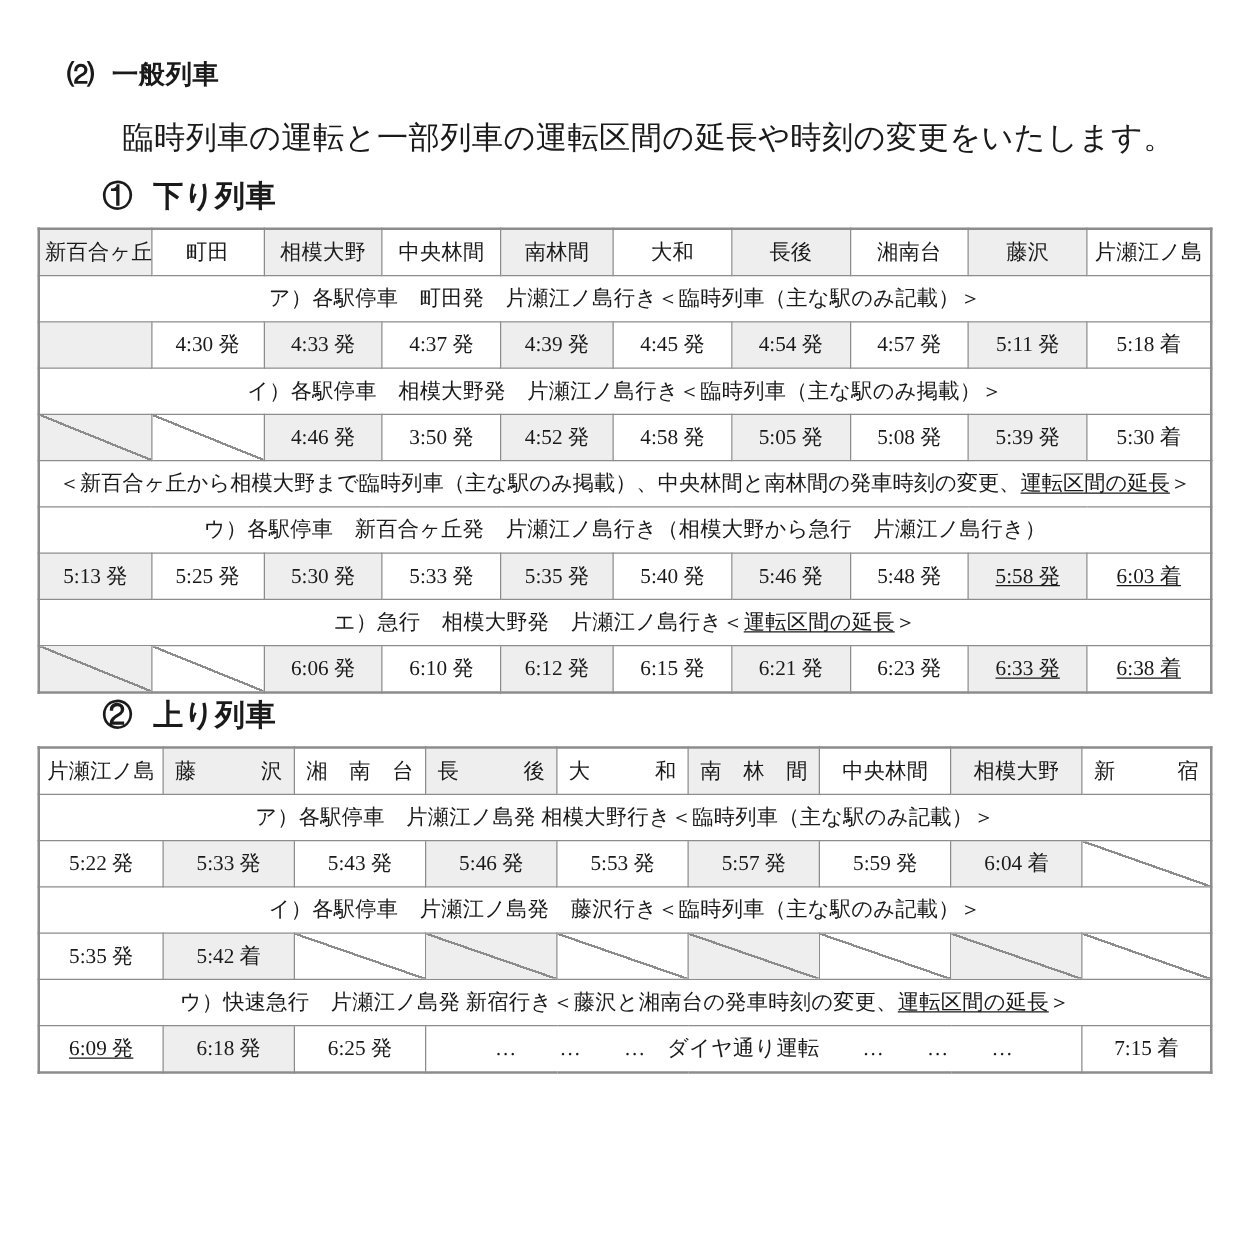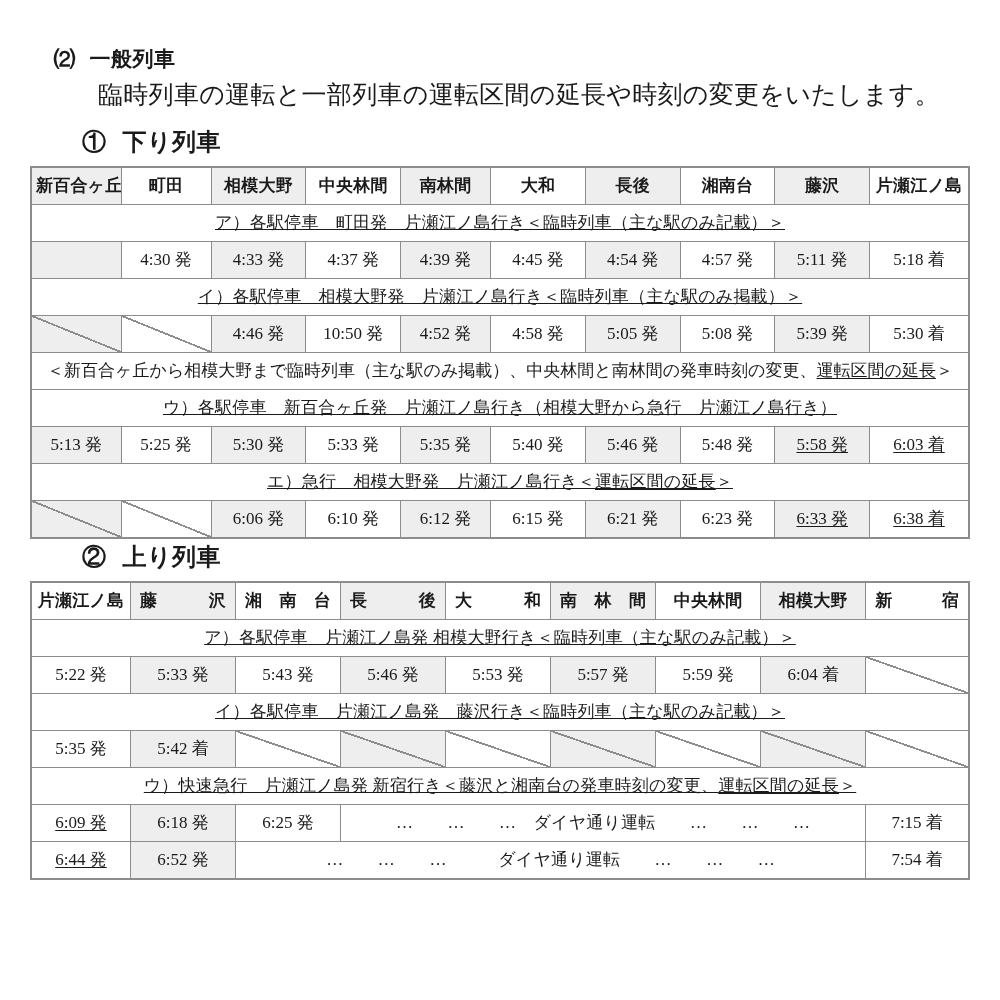--- a/index.html
+++ b/index.html
@@ -19,21 +19,21 @@
     width: 1000px;
     height: 1000px;
     box-sizing: border-box;
     padding: 44px 30px 0 30px;
   }
 
   
   .h-sec {
     font-size: 21px;
     line-height: 1.45;
-    margin: 0 0 2px 0;
+    margin: 0 0 18px 0;
     padding-left: 24px;
     letter-spacing: 0.5px;
   }
   .h-sec .num { margin-right: 14px; }
   .lead {
     font-size: 25px;
     line-height: 1.5;
     margin: 0 0 10px 0;
     padding-left: 68px;
     letter-spacing: 0.3px;
@@ -65,38 +65,36 @@
     font-size: 17px;
     line-height: 1.1;
     overflow: hidden;
     white-space: nowrap;
   }
   td.sh { background: #eeeeee; }
   td.hd {
     font-size: 17.5px;
     height: 34px;
     letter-spacing: 0.2px;
-    font-weight: bold;
   }
   
   td.just > span {
     display: block;
     text-align: justify;
     text-align-last: justify;
     text-justify: inter-character;
     padding: 0 5px;
   }
   
   td.cap {
     text-align: left;
     font-size: 18.5px;
     padding-left: 10px;
     letter-spacing: 0.2px;
     height: 37px;
-    text-decoration: underline;
   }
   td.note {
     text-align: center;
     font-size: 13px;
     letter-spacing: 0px;
     height: 30px;
     padding: 0 6px;
   }
   td.merge {
     text-align: center;
@@ -181,21 +179,21 @@
         <td>5:18 着</td>
       </tr>
 
       <tr>
         <td class="cap" colspan="10">イ）各駅停車　相模大野発　片瀬江ノ島行き＜臨時列車（主な駅のみ掲載）＞</td>
       </tr>
       <tr>
         <td class="sh slash"></td>
         <td class="slash"></td>
         <td class="sh">4:46 発</td>
-        <td>10:50 発</td>
+        <td>3:50 発</td>
         <td class="sh">4:52 発</td>
         <td>4:58 発</td>
         <td class="sh">5:05 発</td>
         <td>5:08 発</td>
         <td class="sh">5:39 発</td>
         <td>5:30 着</td>
       </tr>
 
       <tr>
         <td class="note" colspan="10"><span>＜新百合ヶ丘から相模大野まで臨時列車（主な駅のみ掲載）、中央林間と南林間の発車時刻の変更、</span><span class="u">運転区間の延長</span><span>＞</span></td>
@@ -309,22 +307,16 @@
         <td class="cap" colspan="9"><span>ウ）快速急行　片瀬江ノ島発 新宿行き＜藤沢と湘南台の発車時刻の変更、</span><span class="u">運転区間の延長</span><span>＞</span></td>
       </tr>
       <tr>
         <td class="u">6:09 発</td>
         <td class="sh">6:18 発</td>
         <td>6:25 発</td>
         <td class="merge" colspan="5">…　　…　　…　ダイヤ通り運転　　…　　…　　…</td>
         <td>7:15 着</td>
       </tr>
 
-      <tr>
-        <td class="u">6:44 発</td>
-        <td class="sh">6:52 発</td>
-        <td class="merge" colspan="6">…　　…　　…　　　ダイヤ通り運転　　…　　…　　…</td>
-        <td>7:54 着</td>
-      </tr>
     </tbody>
   </table>
 
 </div>
 
 </body></html>

